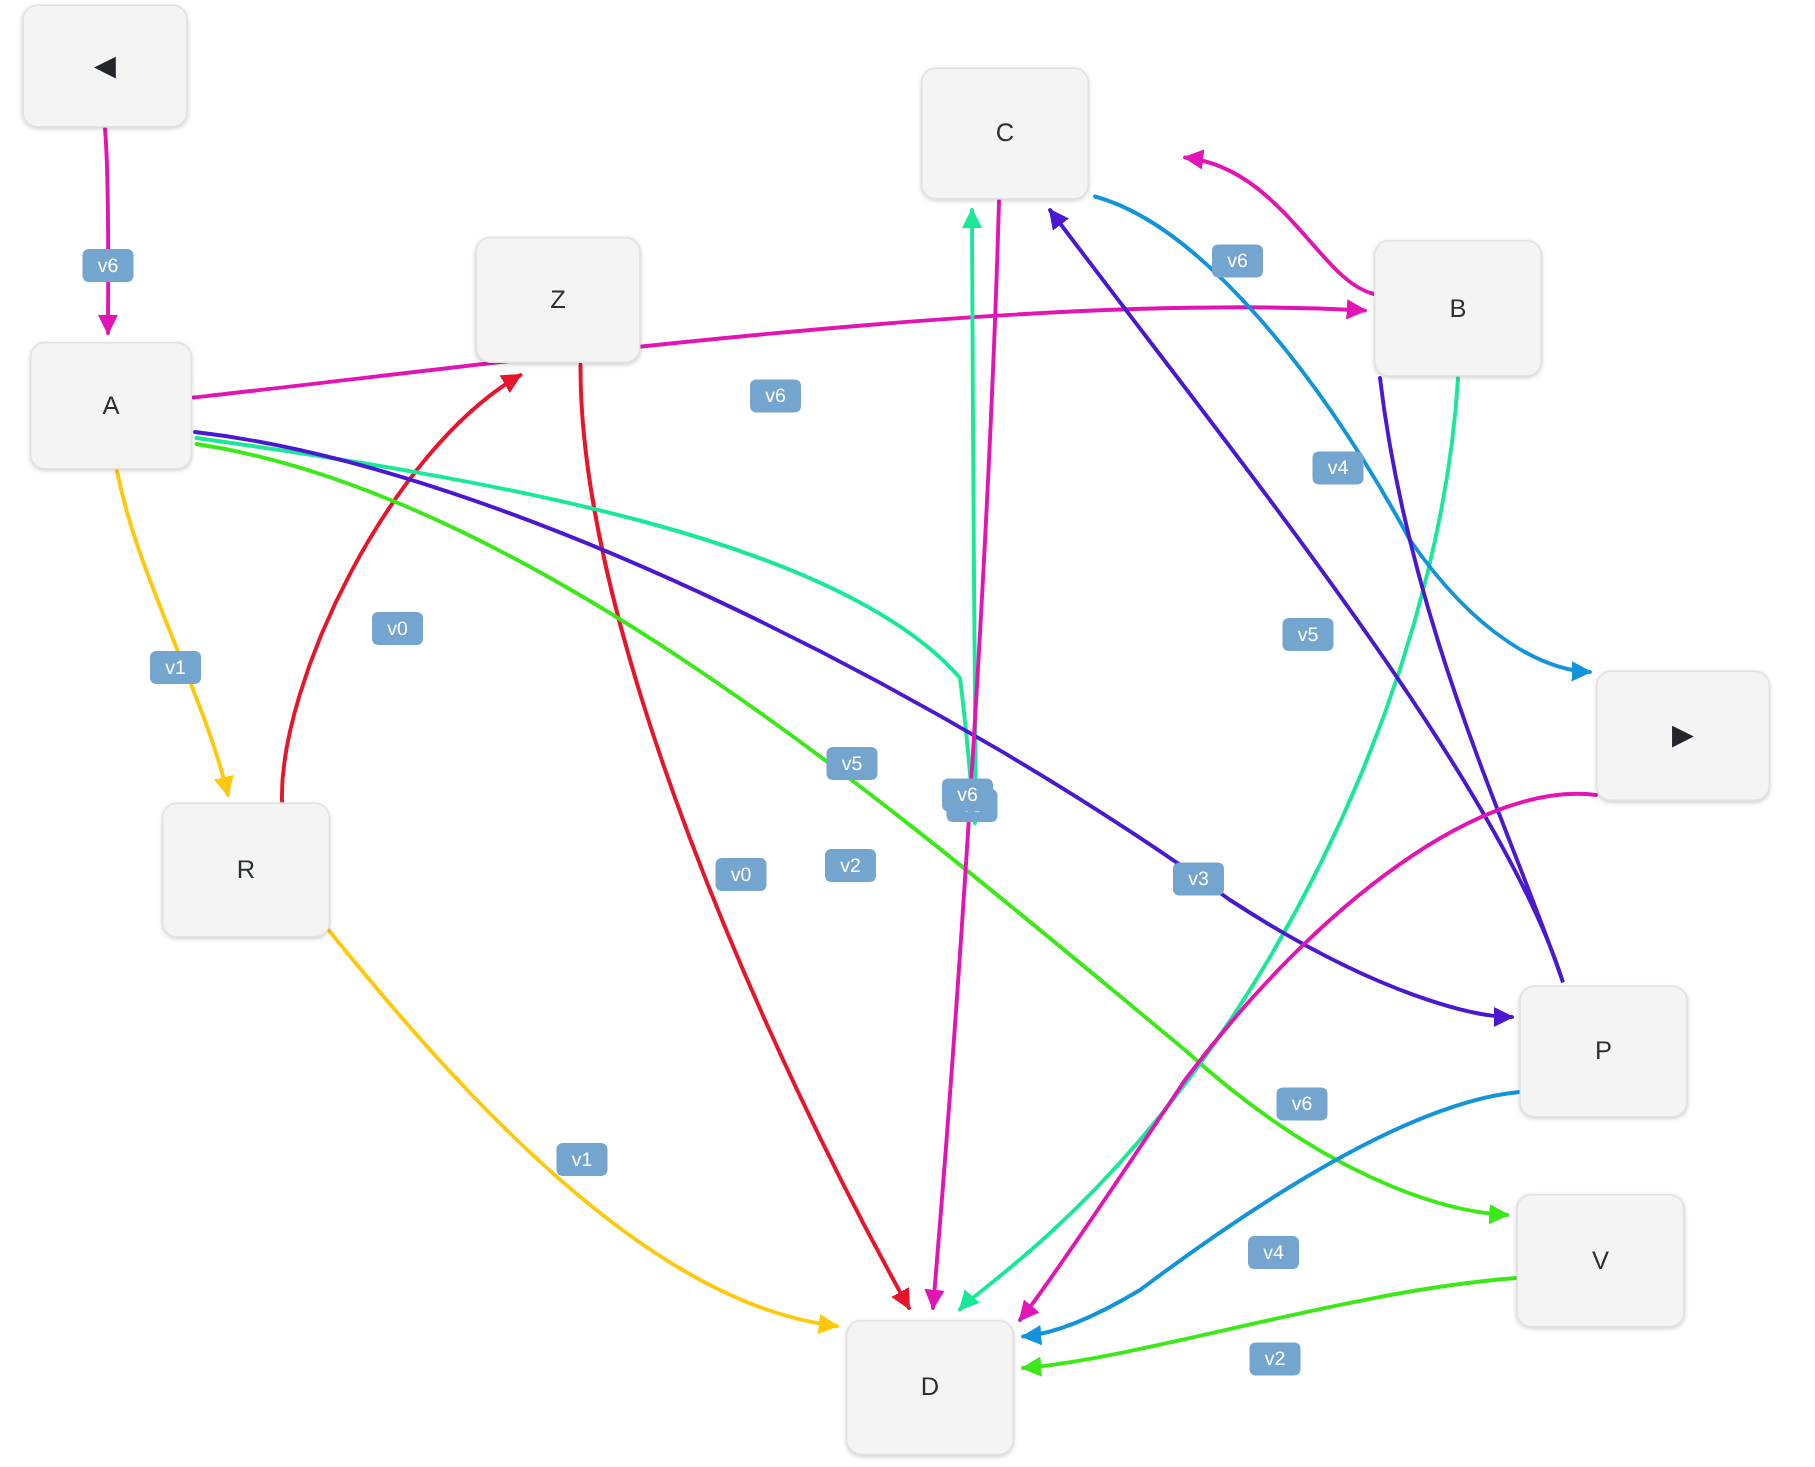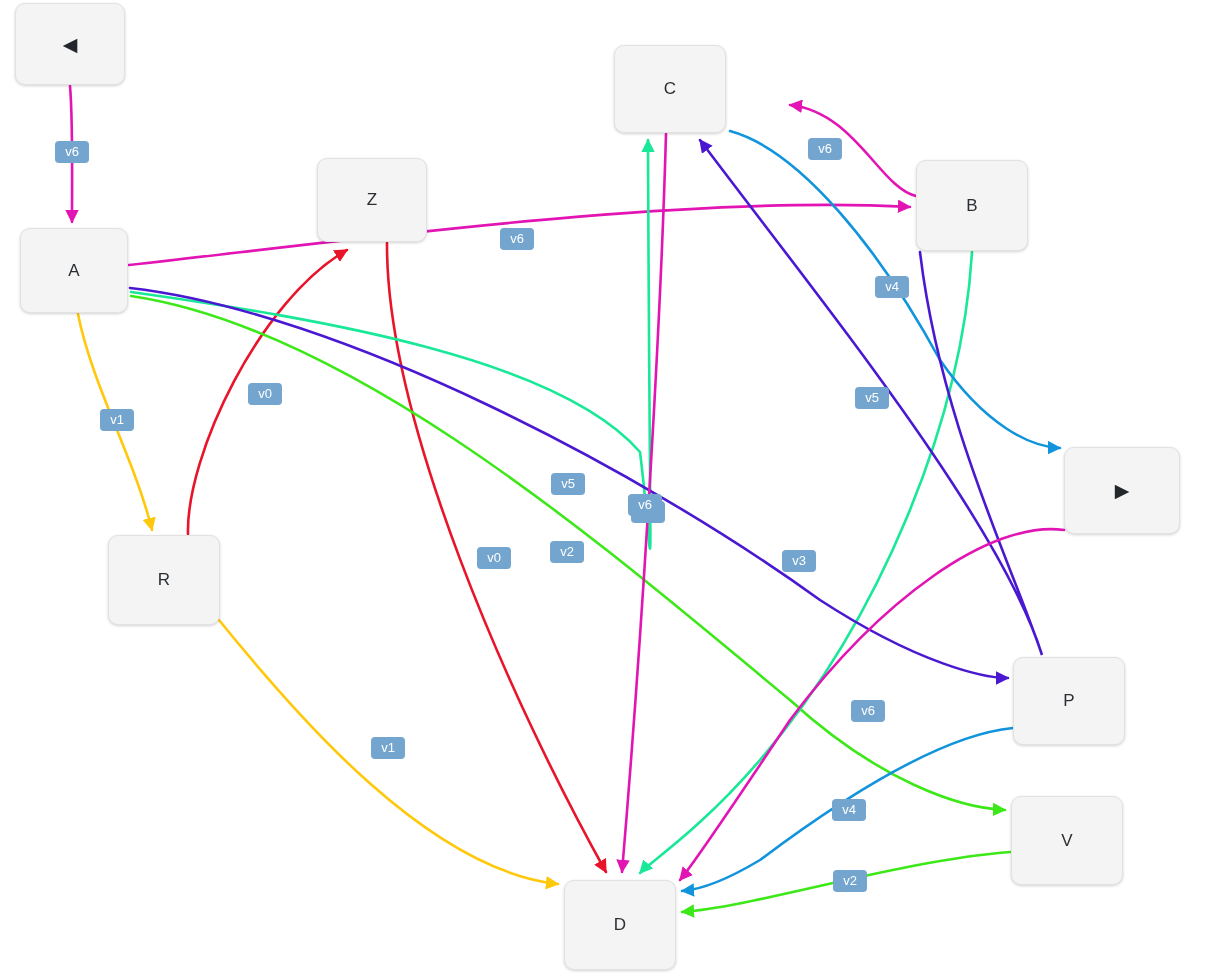--- a/index.html
+++ b/index.html
@@ -33,20 +33,21 @@
     font-size:13px;
     font-family:"Liberation Sans", sans-serif;
     border-radius:4px;
     padding:4px 9px 5px 9px;
     line-height:1;
     text-align:center;
     z-index:8;
     white-space:nowrap;
     transform:translate(-50%,-50%);
     min-width:16px;
+    margin-top:25px;
   }
   .edge-label.behind{z-index:7;}
 </style>
 </head>
 <body>
 
 <div id="canvas">
   <svg id="edges" viewBox="0 0 1210 978" xmlns="http://www.w3.org/2000/svg">
       <defs>
         <marker id="arrow-v0" viewBox="0 0 10 10" refX="9" refY="5" markerWidth="5.2" markerHeight="5.2" orient="auto-start-reverse" markerUnits="strokeWidth">

